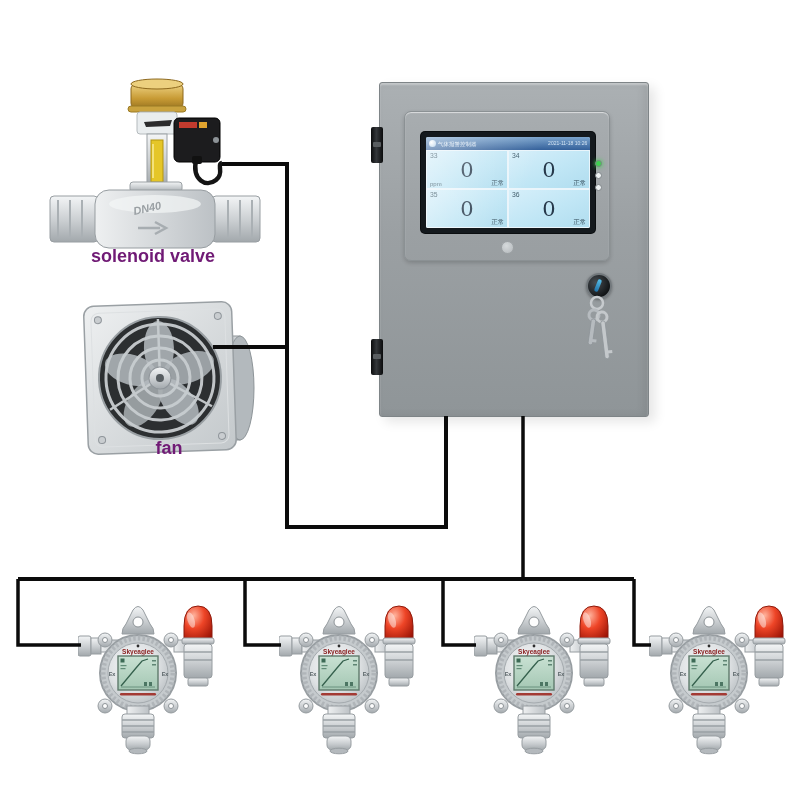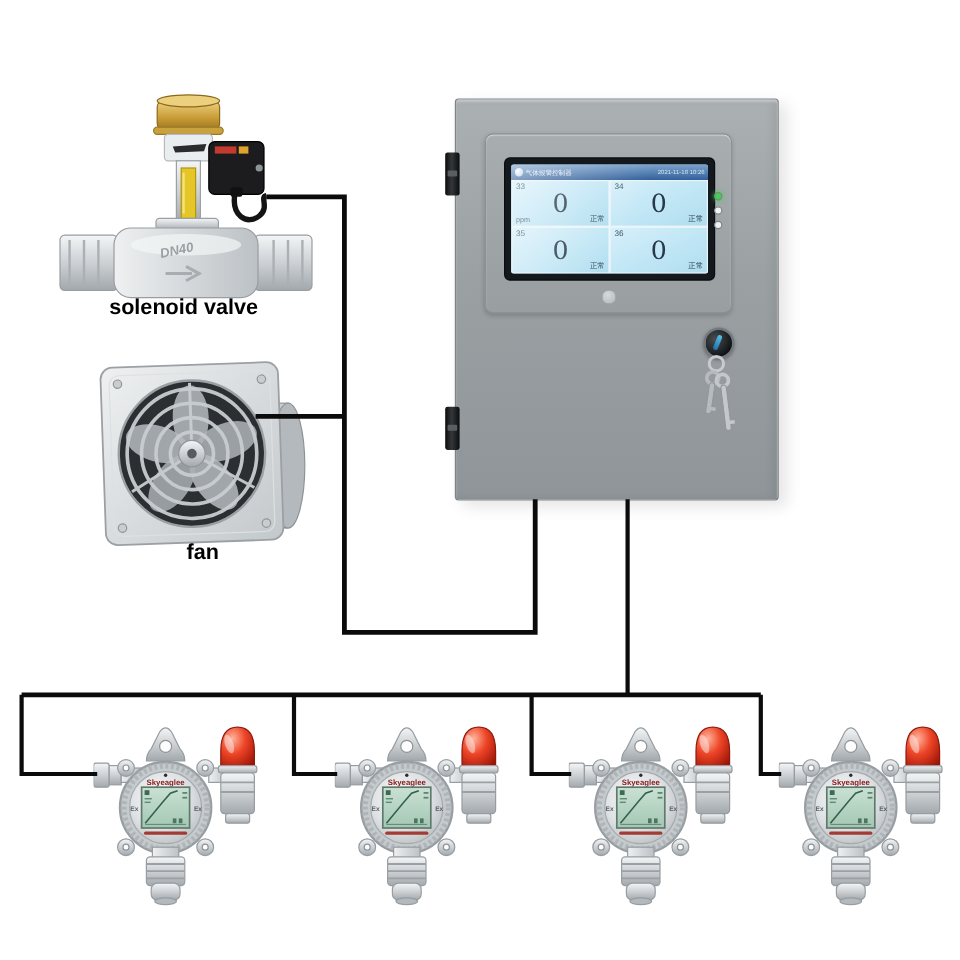--- a/index.html
+++ b/index.html
@@ -1,20 +1,20 @@
 <!DOCTYPE html>
 <html><head>
 <meta charset="utf-8">
 <style>
   html,body{margin:0;padding:0;}
   .canvas{position:relative;width:800px;height:800px;background:#ffffff;overflow:hidden;
           font-family:"Liberation Sans",sans-serif;}
   .dev{position:absolute;z-index:2;}
   .lines{position:absolute;left:0;top:0;z-index:5;pointer-events:none;}
-  .lbl{position:absolute;z-index:3;text-align:center;font-weight:bold;font-size:18px;color:#000000;}
+  .lbl{position:absolute;z-index:3;text-align:center;font-weight:bold;font-size:18px;color:#701a75;}
 
   
   .box{position:absolute;left:379px;top:82px;width:268px;height:333px;z-index:2;
        background:linear-gradient(180deg,#abb0b3 0%,#9ba0a3 45%,#8f9598 100%);
        border:1px solid #7e8487;border-radius:3px;
        box-shadow:inset 0 2px 2px rgba(255,255,255,.35), inset -4px 0 8px rgba(0,0,0,.08), 6px 5px 12px rgba(0,0,0,.10);}
   .hinge{position:absolute;left:-9px;width:12px;height:36px;border-radius:2px;
          background:linear-gradient(90deg,#0b0c0d,#34373a 45%,#0b0c0d);}
   .hinge i{position:absolute;left:2px;right:2px;top:15px;height:5px;background:#5a5e61;border-radius:1px;display:block;}
   .hmi{position:absolute;left:24px;top:28px;width:204px;height:148px;border-radius:7px;
@@ -165,21 +165,21 @@
         <circle cx="82" cy="82" r="42"></circle>
           <circle cx="82" cy="82" r="54"></circle>
         <line x1="82" y1="82" x2="82" y2="23" stroke-width="2.5"></line>
         <line x1="82" y1="82" x2="31" y2="112" stroke-width="2.5"></line>
         <line x1="82" y1="82" x2="133" y2="112" stroke-width="2.5"></line>
       </g>
       <circle cx="82" cy="82" r="11" fill="url(#gMetalV)" stroke="#8f959a"></circle>
       <circle cx="82" cy="82" r="4" fill="#565c60"></circle>
     </g>
   </svg>
-  <div class="lbl" style="left:78px;top:450px;width:182px">fan</div>
+  <div class="lbl" style="left:78px;top:438px;width:182px">fan</div>
 
   <div class="box">
     <div class="hinge" style="top:44px">
         <i></i>
       </div>
     <div class="hinge" style="top:256px">
         <i></i>
       </div>
 
     <div class="hmi">

